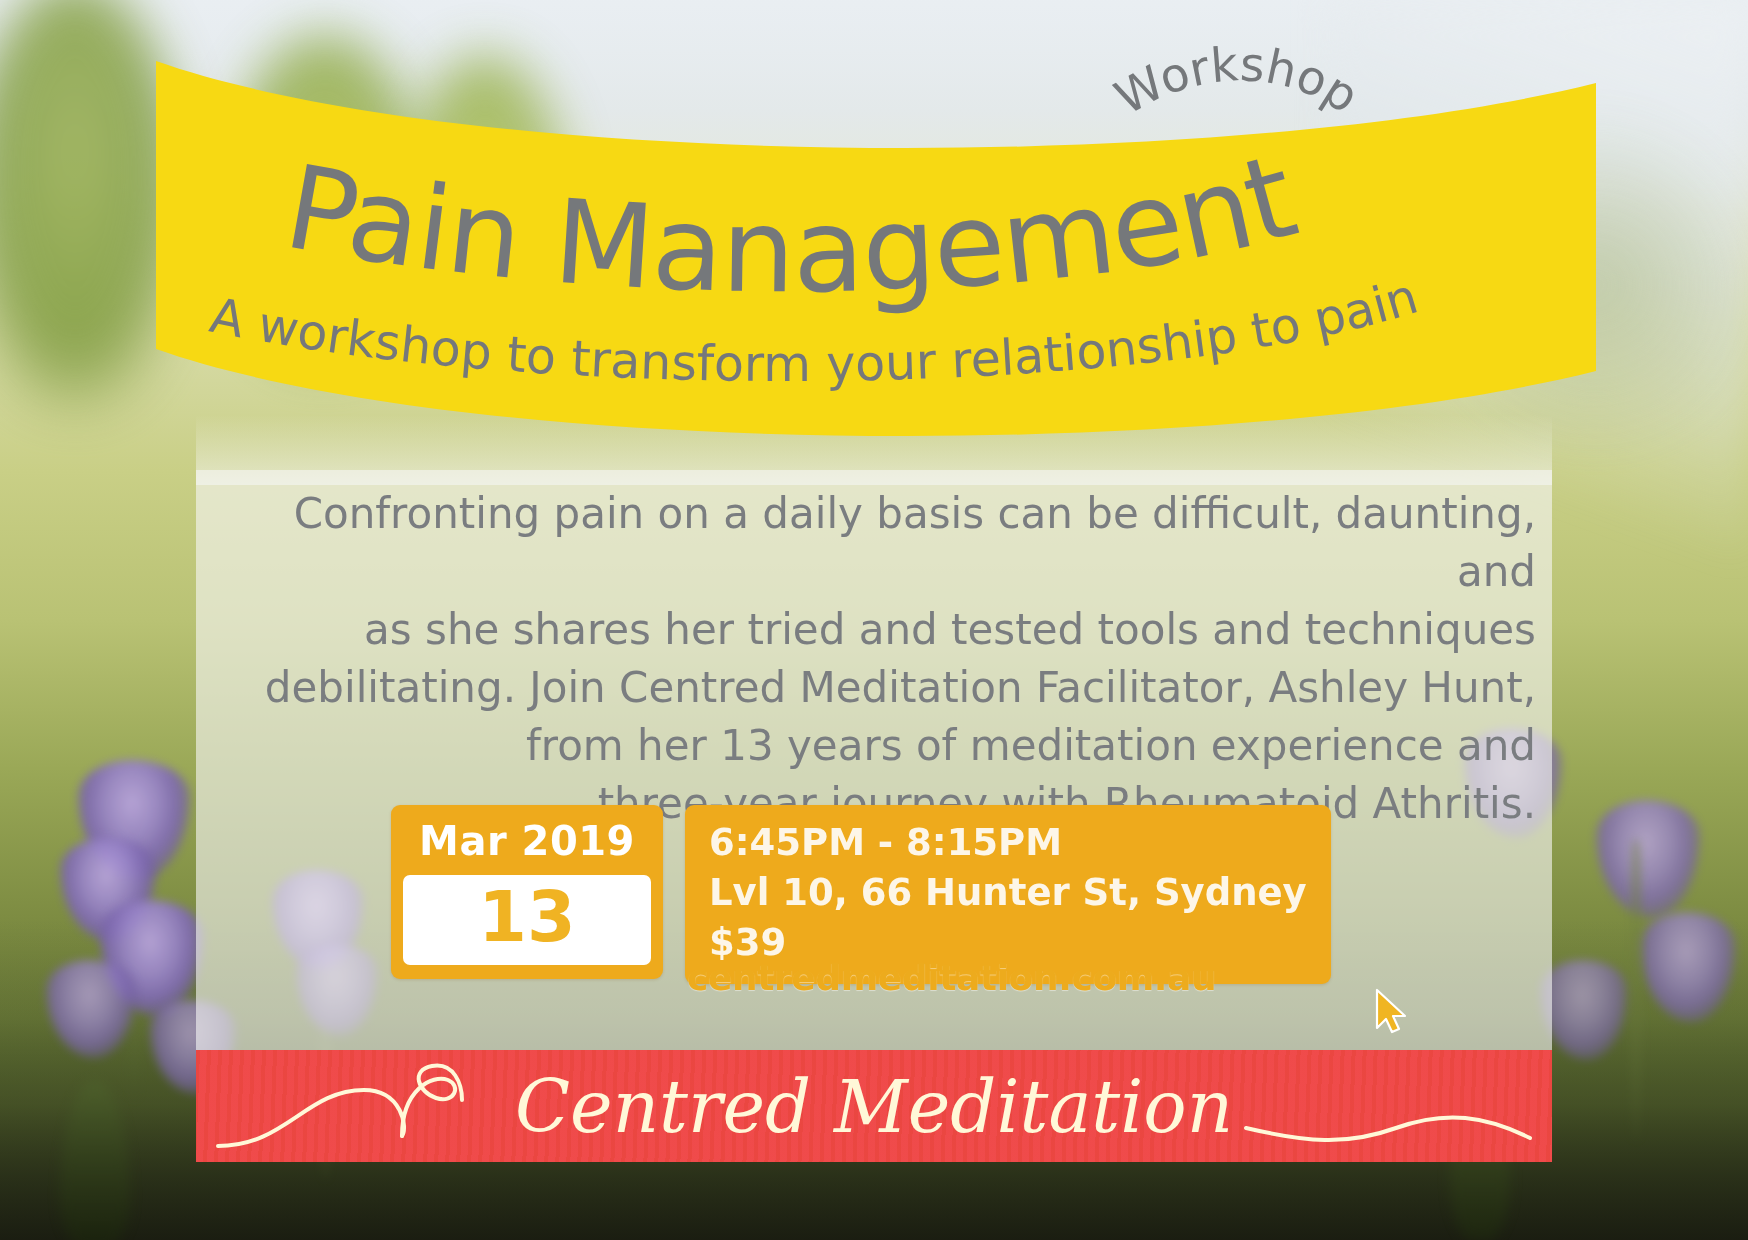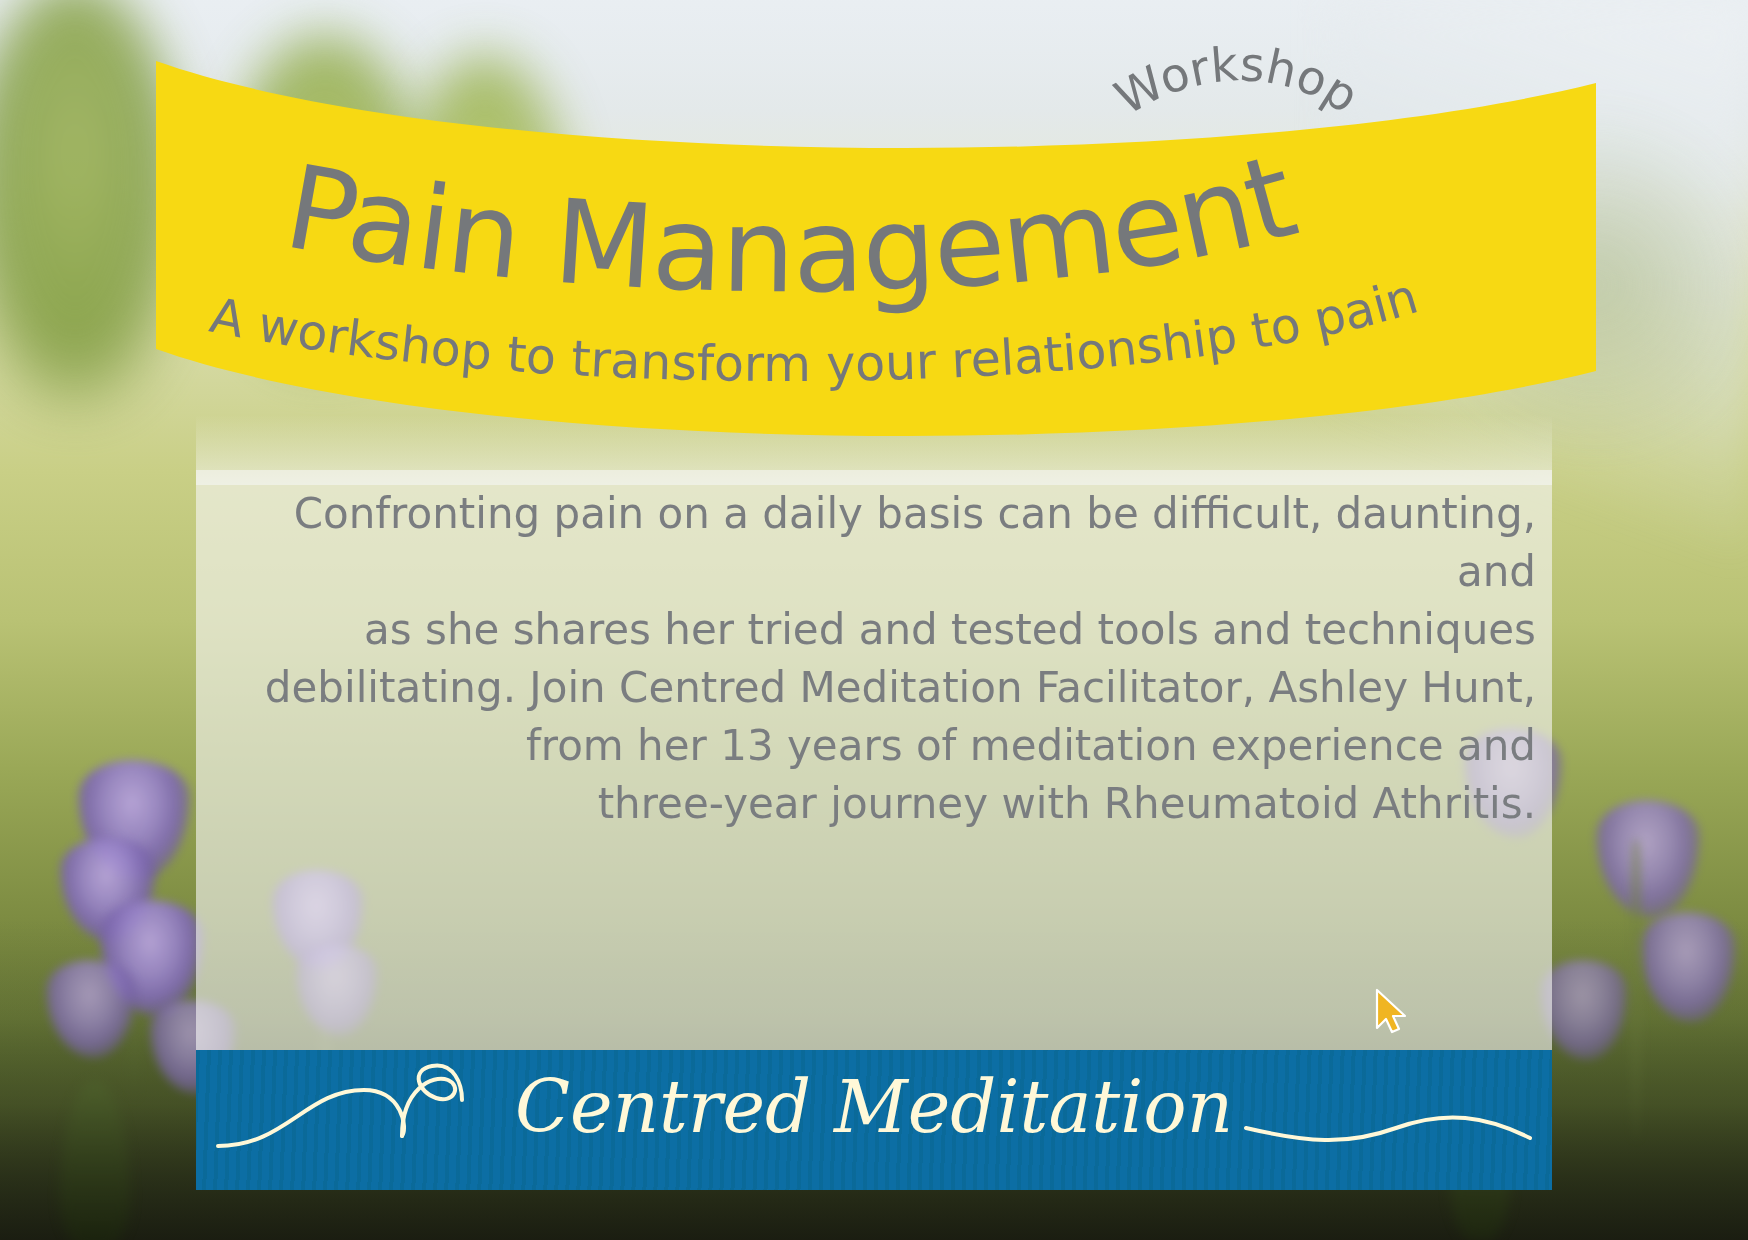--- a/index.html
+++ b/index.html
@@ -224,22 +224,22 @@
     width: 34px;
     height: 46px;
   }
 
   
   .footer-bar {
     position: absolute;
     left: 0;
     top: 1050px;
     width: 1356px;
-    height: 140px;
-    background: #0369a1;
+    height: 112px;
+    background: #ef4444;
     overflow: hidden;
   }
   .footer-bar::after {
     content: "";
     position: absolute; inset: 0;
     background:
       repeating-linear-gradient(92deg, rgba(150,120,0,.07) 0 4px, rgba(255,255,255,.05) 4px 11px);
     opacity: .7;
   }
   .logo-svg {
@@ -327,20 +327,37 @@
   </div>
 
   <div class="body-copy">
     <p>Confronting pain on a daily basis can be difficult, daunting, and</p>
     <p>as she shares her tried and tested tools and techniques</p>
     <p>debilitating. Join Centred Meditation Facilitator, Ashley Hunt,</p>
     <p>from her 13 years of meditation experience and</p>
     <p>three-year journey with Rheumatoid Athritis.</p>
   </div>
 
+  <div class="details-row details-anchor">
+
+    <div class="date-box">
+      <div class="date-month">Mar 2019</div>
+      <div class="date-day-plate">
+        <div class="date-day">13</div>
+      </div>
+    </div>
+
+    <div class="info-box">
+      <div class="info-line">6:45PM - 8:15PM</div>
+      <div class="info-line">Lvl 10, 66 Hunter St, Sydney</div>
+      <div class="info-line">$39</div>
+    </div>
+
+    <div class="website" style="left:296px;">centredmeditation.com.au</div>
+  </div>
 
   <div class="footer-bar">
     <svg class="logo-svg" viewBox="0 0 1356 112" preserveAspectRatio="none">
 
       <path d="M22,96 C90,96 110,40 168,40 C206,40 212,78 206,86" fill="none" stroke="#fff8d8" stroke-width="4" stroke-linecap="round"></path>
       <path d="M206,86 C206,40 236,24 252,30 C266,36 258,54 240,48 C222,42 214,20 236,16 C258,12 266,34 266,50" fill="none" stroke="#fff8d8" stroke-width="4" stroke-linecap="round"></path>
       <path d="M1050,78 C1110,92 1150,96 1200,78 C1250,60 1290,66 1334,88" fill="none" stroke="#fff8d8" stroke-width="4" stroke-linecap="round"></path>
       <text class="logo-script" x="678" y="82" text-anchor="middle">Centred Meditation</text>
     </svg>
   </div>

